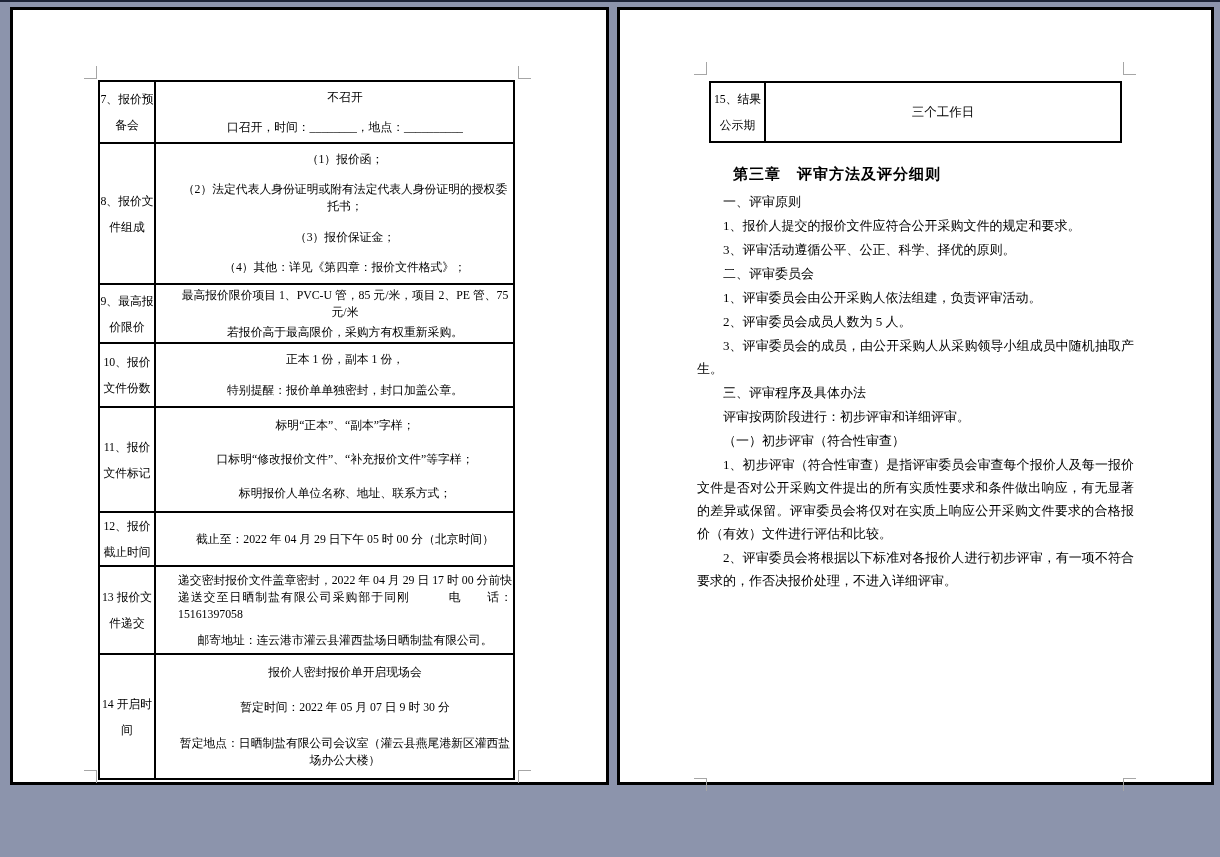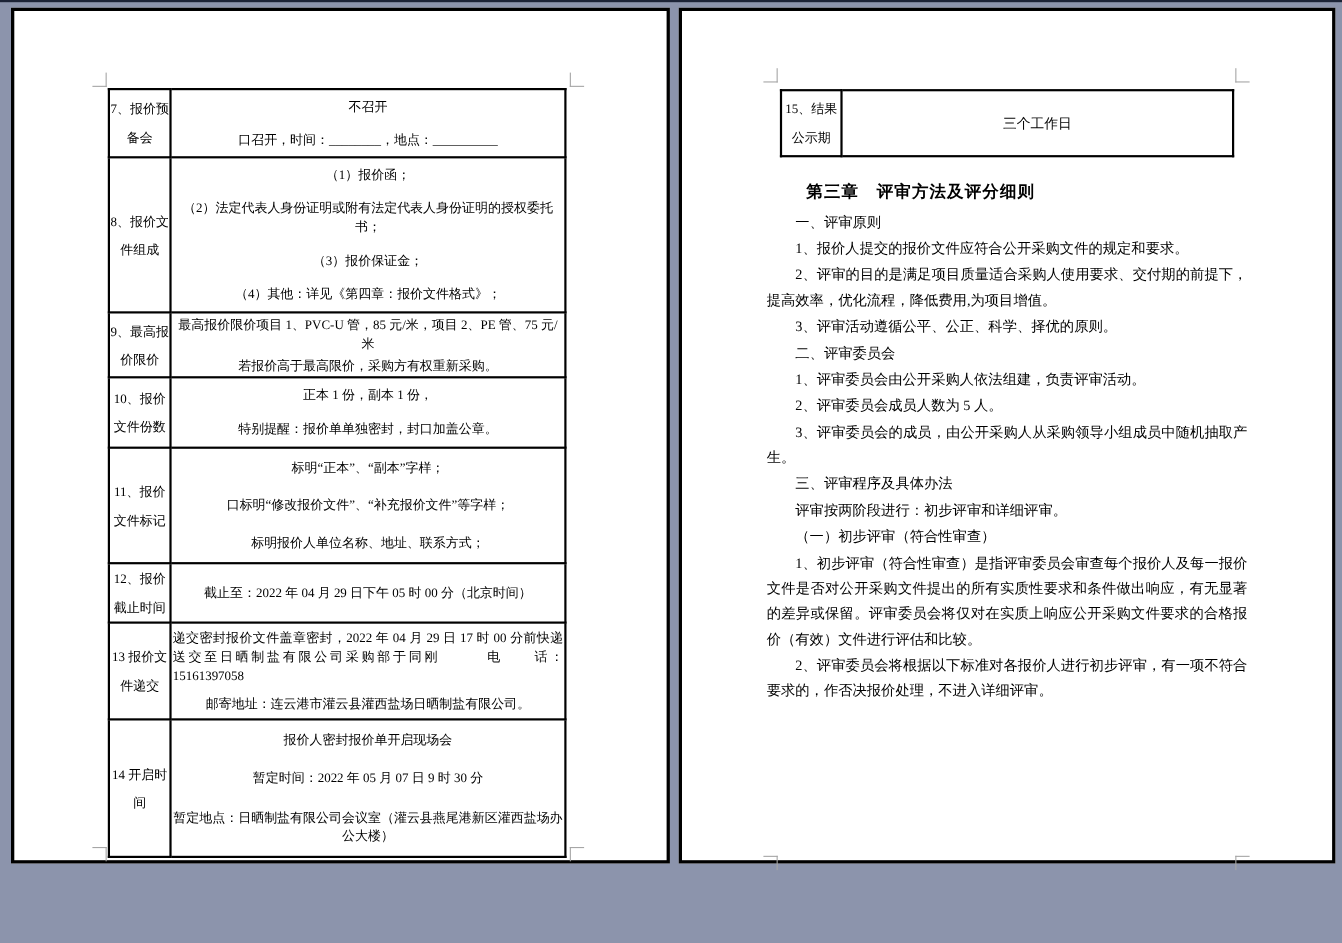--- a/index.html
+++ b/index.html
@@ -30,21 +30,21 @@
   .mark.br{border-left:1px solid var(--crop_mark);border-top:1px solid var(--crop_mark);}
 
   table.tbl{border-collapse:collapse;table-layout:fixed;}
   table.tbl td,table.tbl th{border:2px solid var(--border);font-weight:normal;}
 
   
   .main-tbl{position:absolute;left:85px;top:70px;width:417px;font-size:11.8px;}
   .main-tbl td.lbl{width:56px;text-align:center;vertical-align:middle;line-height:26px;padding:0;}
   .main-tbl td.cnt{padding:0 1px;vertical-align:middle;}
   .fx{display:flex;flex-direction:column;justify-content:space-around;height:100%;}
-  .ln{text-align:center;line-height:17px;}
+  .ln{text-align:center;line-height:17px;margin-left:21px;}
   .ln.just{text-align:justify;}
 
   
   .row15-tbl{margin:71px 0 0 89px;width:413px;font-size:11.8px;}
   .row15-tbl td.lbl{width:55px;text-align:center;vertical-align:middle;line-height:26px;padding:0;height:60px;}
   .row15-tbl td.cnt{text-align:center;vertical-align:middle;font-size:12.5px;}
   .chapter{margin:22px 0 0 113px;font-size:15px;font-weight:bold;letter-spacing:1px;
            font-family:"Liberation Sans","DejaVu Sans",sans-serif;}
   .paras{margin:6px 0 0 77px;width:437px;}
   .paras p{margin:1px 0;font-size:13px;line-height:23px;text-indent:26px;text-align:justify;}
@@ -160,21 +160,20 @@
         <td class="cnt">三个工作日</td>
       </tr>
     </tbody>
   </table>
 
   <h2 class="chapter">第三章　评审方法及评分细则</h2>
 
   <div class="paras" id="p2-paras">
       <p>一、评审原则</p>
       <p>1、报价人提交的报价文件应符合公开采购文件的规定和要求。</p>
-      <p>2、评审的目的是满足项目质量适合采购人使用要求、交付期的前提下，提高效率，优化流程，降低费用,为项目增值。</p>
       <p>3、评审活动遵循公平、公正、科学、择优的原则。</p>
       <p>二、评审委员会</p>
       <p>1、评审委员会由公开采购人依法组建，负责评审活动。</p>
       <p>2、评审委员会成员人数为 5 人。</p>
       <p>3、评审委员会的成员，由公开采购人从采购领导小组成员中随机抽取产生。</p>
       <p>三、评审程序及具体办法</p>
       <p>评审按两阶段进行：初步评审和详细评审。</p>
       <p>（一）初步评审（符合性审查）</p>
       <p>1、初步评审（符合性审查）是指评审委员会审查每个报价人及每一报价文件是否对公开采购文件提出的所有实质性要求和条件做出响应，有无显著的差异或保留。评审委员会将仅对在实质上响应公开采购文件要求的合格报价（有效）文件进行评估和比较。</p>
       <p>2、评审委员会将根据以下标准对各报价人进行初步评审，有一项不符合要求的，作否决报价处理，不进入详细评审。</p>

